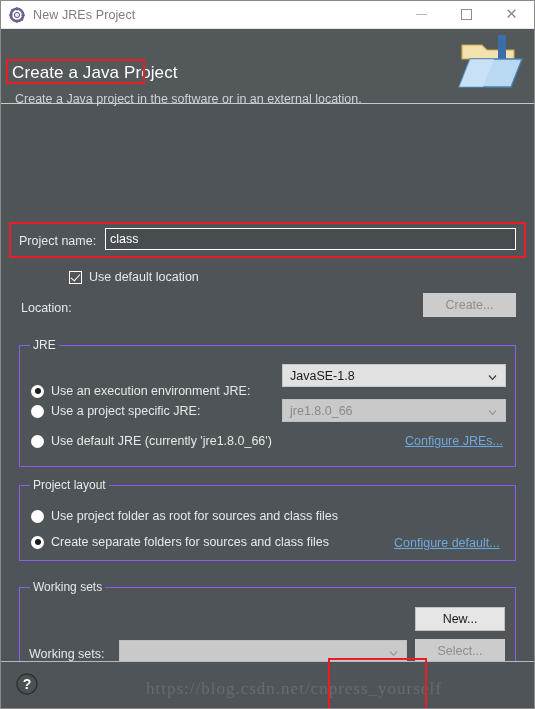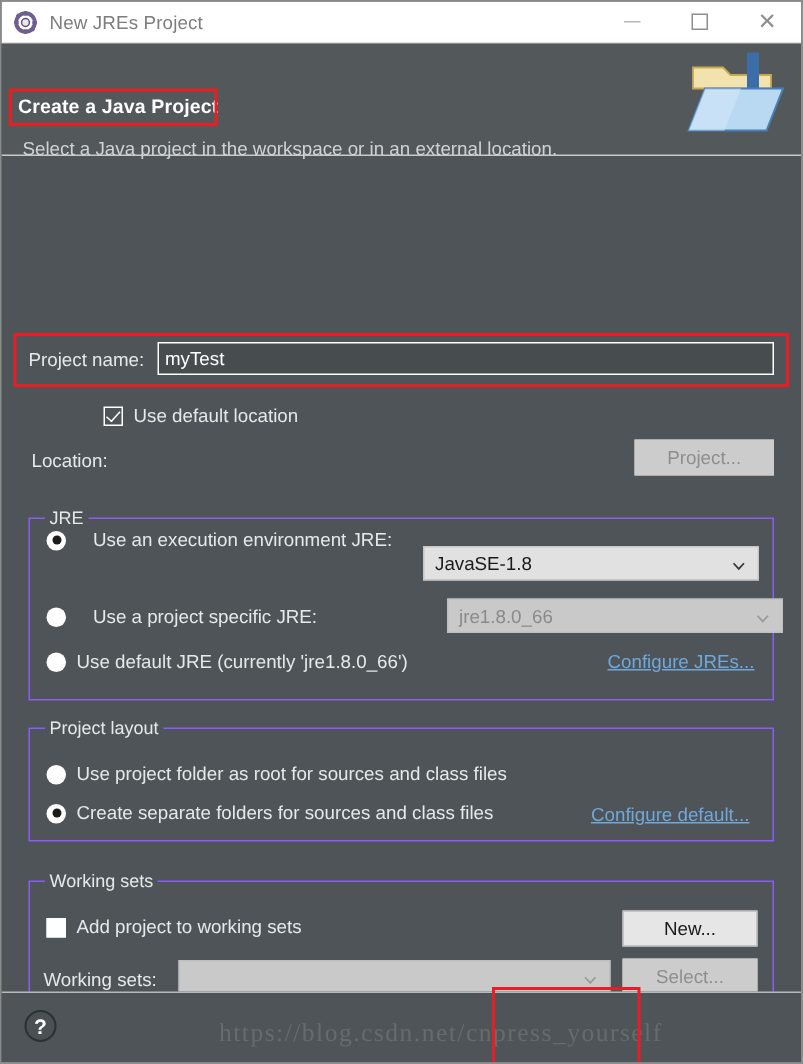--- a/index.html
+++ b/index.html
@@ -64,22 +64,22 @@
   
   .header {
     height: 74px;
     background: #53585b;
     position: relative;
     border-bottom: 1px solid #c9c9c9;
   }
   .header-title {
     position: absolute;
     left: 11px; top: 34px;
-    font-size: 13px;
-    font-weight: bold;
+    font-size: 17px;
+    font-weight: normal;
     color: #ffffff;
     letter-spacing: 0.1px;
   }
   .header-title-box {
     position: absolute;
     left: 5px; top: 30px;
     width: 139px; height: 25px;
     border: 2px solid #ec1c24;
     box-sizing: border-box;
     pointer-events: none;
@@ -308,72 +308,72 @@
         </div>
       <div class="win-btn">
           <span class="xmark">✕</span>
         </div>
     </div>
   </div>
 
   <div class="header">
     <div class="header-title">Create a Java Project</div>
     <div class="header-title-box"></div>
-    <div class="header-sub">Select a Java project in the workspace or in an external location.</div>
+    <div class="header-sub">Create a Java project in the software or in an external location.</div>
     <div class="header-graphic">
       <svg width="72" height="68" viewBox="0 0 72 68">
         <path d="M8 22 L8 14 L28 14 L33 19 L60 19 L60 28 L8 28 Z" fill="#f2e3ae" stroke="#c9a94e" stroke-width="1.2"></path>
         <path d="M44 4 L52 4 L52 30 L44 34 Z" fill="#3b6ea8"></path>
         <path d="M36 28 L52 28 L52 33 L36 33 Z" fill="#3b6ea8"></path>
         <path d="M5 56 L16 28 L68 28 L57 56 Z" fill="#b9d8f2" stroke="#4a7fb5" stroke-width="1.3"></path>
         <path d="M5 56 L16 28 L40 28 L29 56 Z" fill="#cfe6f8" opacity="0.65"></path>
       </svg>
     </div>
   </div>
 
   <div class="body">
 
     <div class="row" style="left:18px; top:127px;">
       <span class="lbl">Project name:</span>
     </div>
-    <div class="textfield" style="position:absolute; left:104px; top:124px; width:411px;" title="">myTest</div>
+    <div class="textfield" style="position:absolute; left:104px; top:124px; width:411px;" title="">class</div>
     <div class="project-name-box"></div>
 
     <div class="row" style="left:20px; top:166px; display:flex; align-items:center; gap:7px;margin-left:48px;">
       <span class="checkbox checked"></span>
       <span class="lbl">Use default location</span>
     </div>
 
     <div class="row" style="left:20px; top:194px;">
       <span class="lbl">Location:</span>
     </div>
-    <div class="btn disabled" style="position:absolute; left:422px; top:189px; width:93px;">Project...</div>
+    <div class="btn disabled" style="position:absolute; left:422px; top:189px; width:93px;">Create...</div>
 
     <div class="group" style="left:18px; top:241px; width:497px; height:122px;">
       <span class="group-title">JRE</span>
     </div>
 
-    <div class="row" style="left:30px; top:249px; display:flex; align-items:center; gap:18px;">
+    <div class="row" style="left:30px; top:280px; display:flex; align-items:center; gap:7px;">
       <span class="radio selected"></span>
       <span class="lbl">Use an execution environment JRE:</span>
     </div>
     <div class="combo" style="position:absolute; left:281px; top:260px; width:224px;">
       <span>JavaSE-1.8</span>
       <span class="chev">
         <svg width="9" height="9" viewBox="0 0 9 9">
             <path d="M1 2.5 L4.5 6.3 L8 2.5" fill="none" stroke="#3a3a3a" stroke-width="1.2"></path>
           </svg>
       </span>
     </div>
 
-    <div class="row" style="left:30px; top:300px; display:flex; align-items:center; gap:18px;">
+    <div class="row" style="left:30px; top:300px; display:flex; align-items:center; gap:7px;">
       <span class="radio"></span>
       <span class="lbl">Use a project specific JRE:</span>
     </div>
-    <div class="combo disabled" style="position:absolute; left:297px; top:295px; width:224px;">
+    <div class="combo disabled" style="position:absolute; left:281px; top:295px; width:224px;">
       <span>jre1.8.0_66</span>
       <span class="chev">
         <svg width="9" height="9" viewBox="0 0 9 9">
             <path d="M1 2.5 L4.5 6.3 L8 2.5" fill="none" stroke="#9a9a9a" stroke-width="1.2"></path>
           </svg>
       </span>
     </div>
 
     <div class="row" style="left:30px; top:330px; display:flex; align-items:center; gap:7px;">
       <span class="radio"></span>
@@ -393,24 +393,20 @@
     <div class="row" style="left:30px; top:431px; display:flex; align-items:center; gap:7px;">
       <span class="radio selected"></span>
       <span class="lbl">Create separate folders for sources and class files</span>
     </div>
     <div class="link" style="position:absolute; left:393px; top:432px;">Configure default...</div>
 
     <div class="group" style="left:18px; top:483px; width:497px; height:90px;">
       <span class="group-title">Working sets</span>
     </div>
 
-    <div class="row" style="left:30px; top:507px; display:flex; align-items:center; gap:7px;">
-      <span class="checkbox empty"></span>
-      <span class="lbl">Add project to working sets</span>
-    </div>
     <div class="btn enabled" style="position:absolute; left:414px; top:503px; width:90px;">New...</div>
 
     <div class="row" style="left:28px; top:540px;">
       <span class="lbl">Working sets:</span>
     </div>
     <div class="combo disabled" style="position:absolute; left:118px; top:536px; width:288px;">
       <span></span>
       <span class="chev">
         <svg width="9" height="9" viewBox="0 0 9 9">
             <path d="M1 2.5 L4.5 6.3 L8 2.5" fill="none" stroke="#9a9a9a" stroke-width="1.2"></path>

